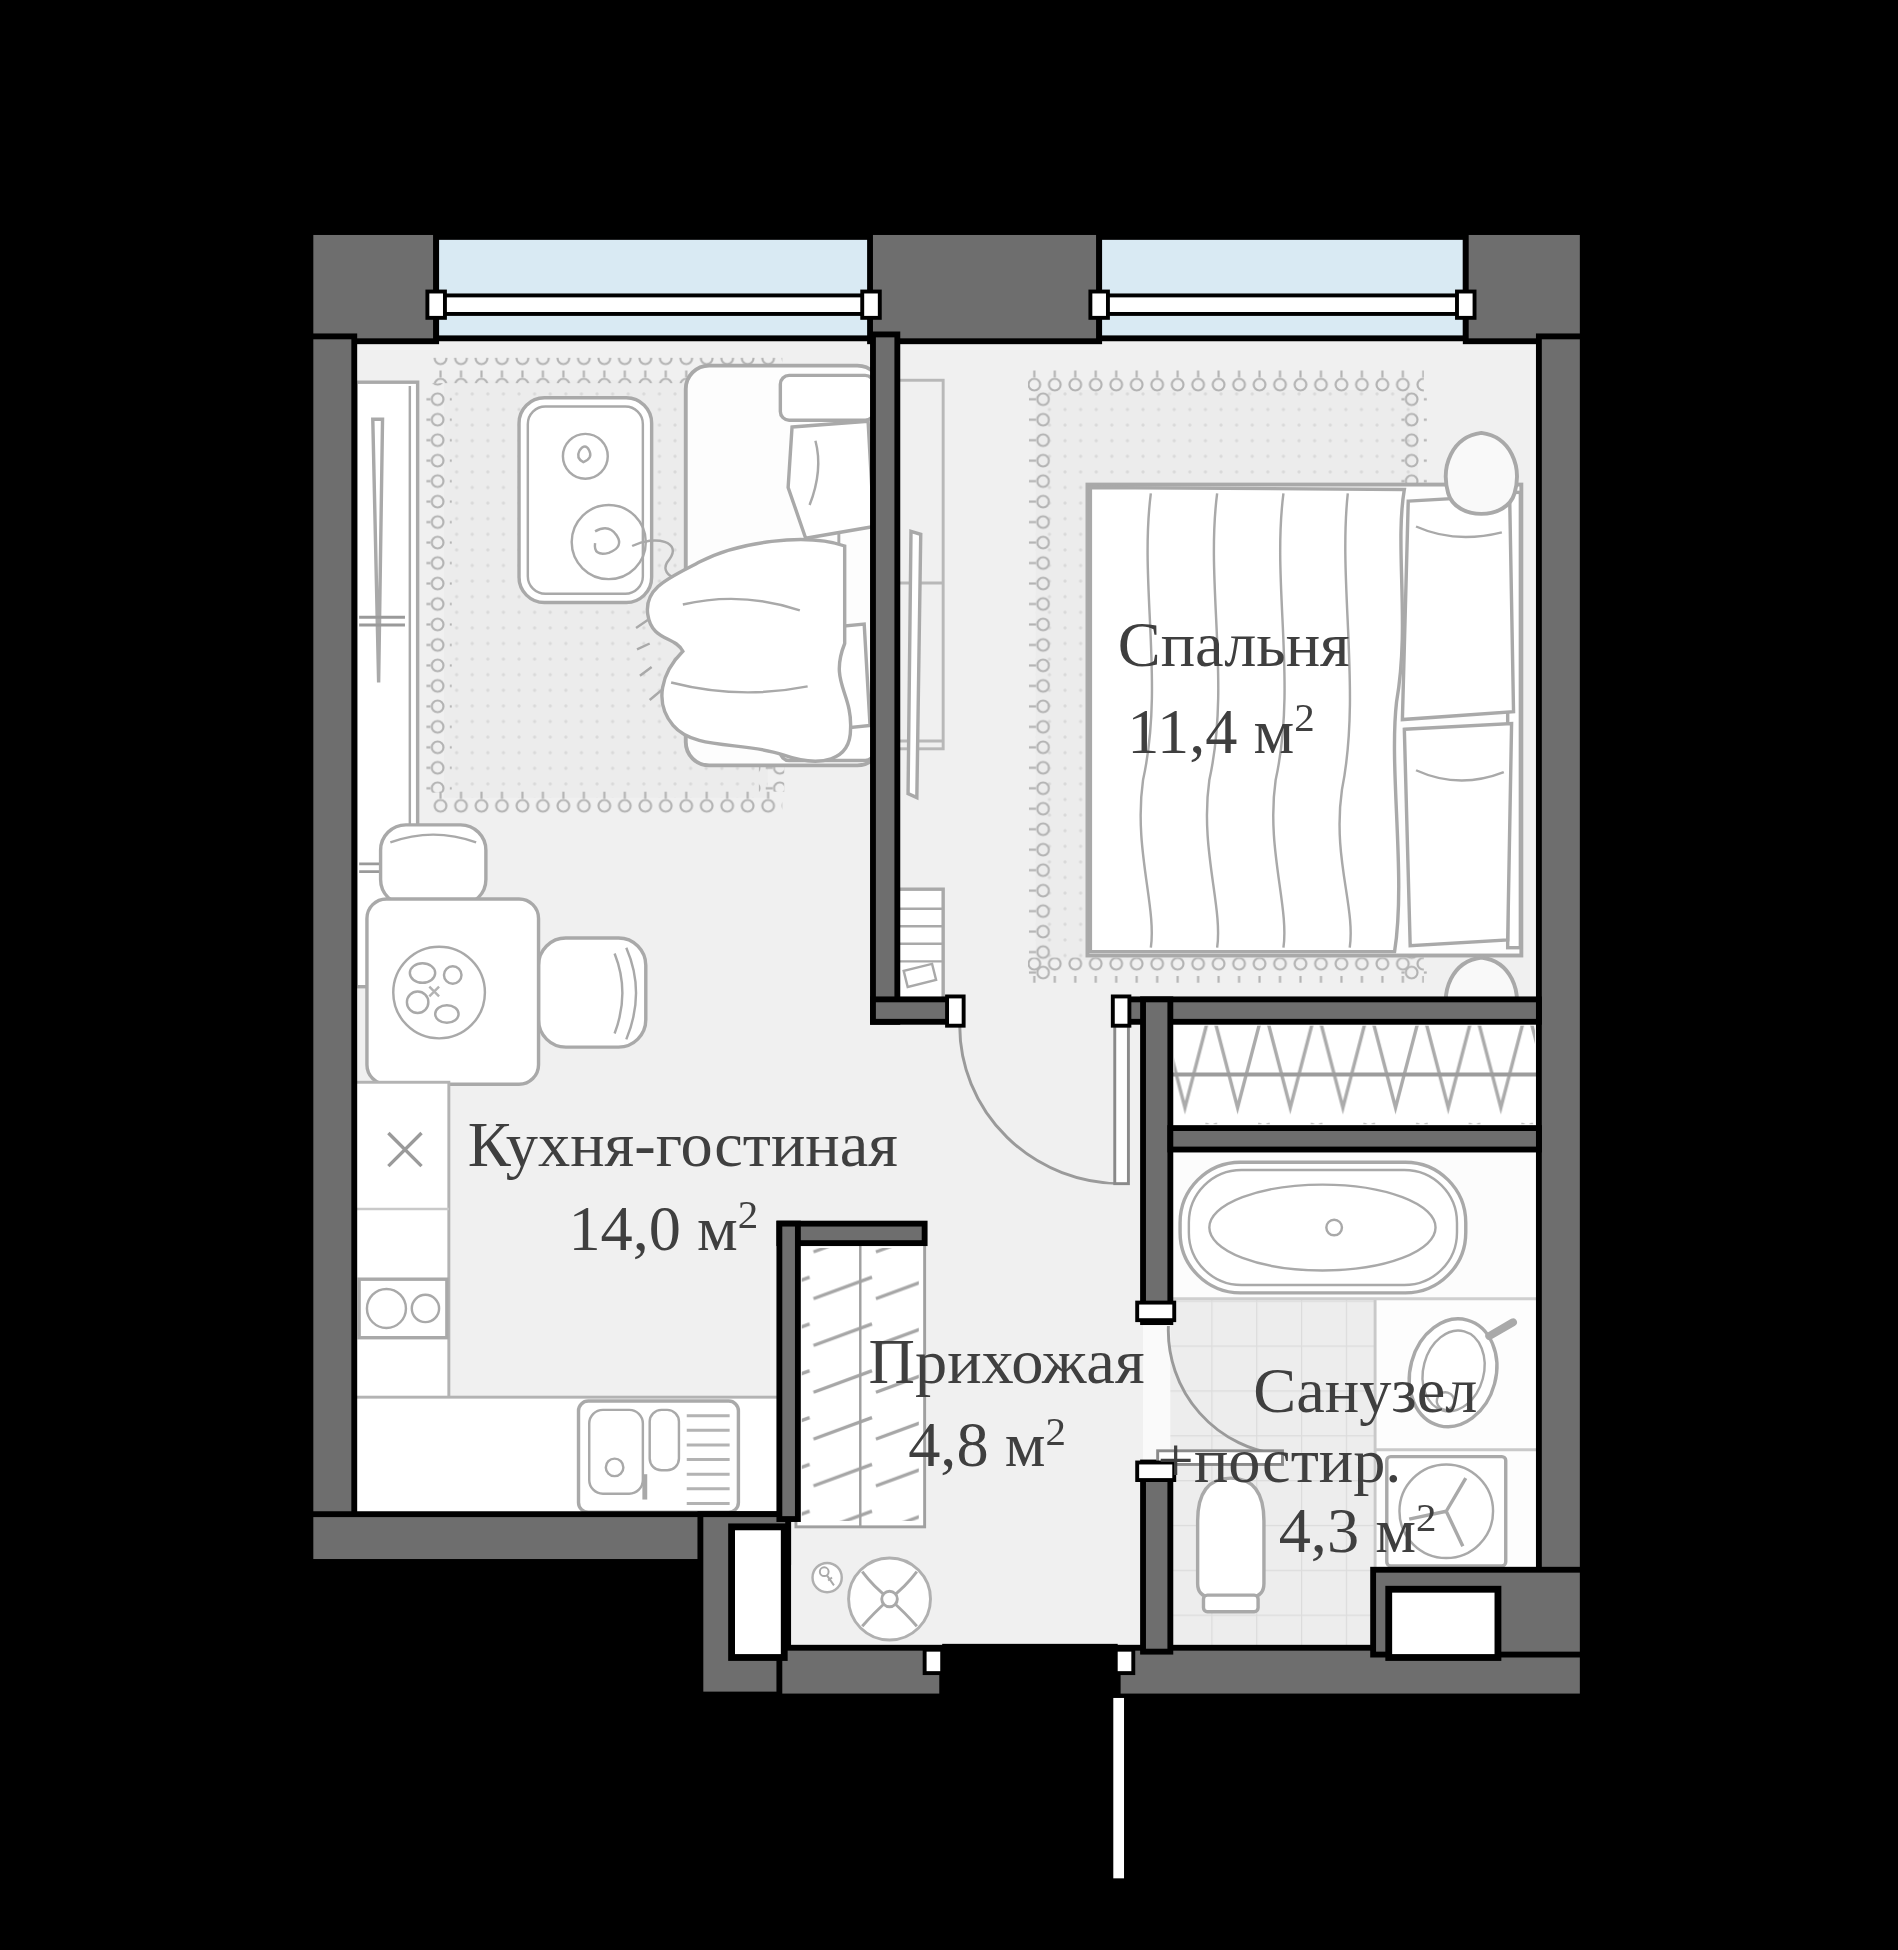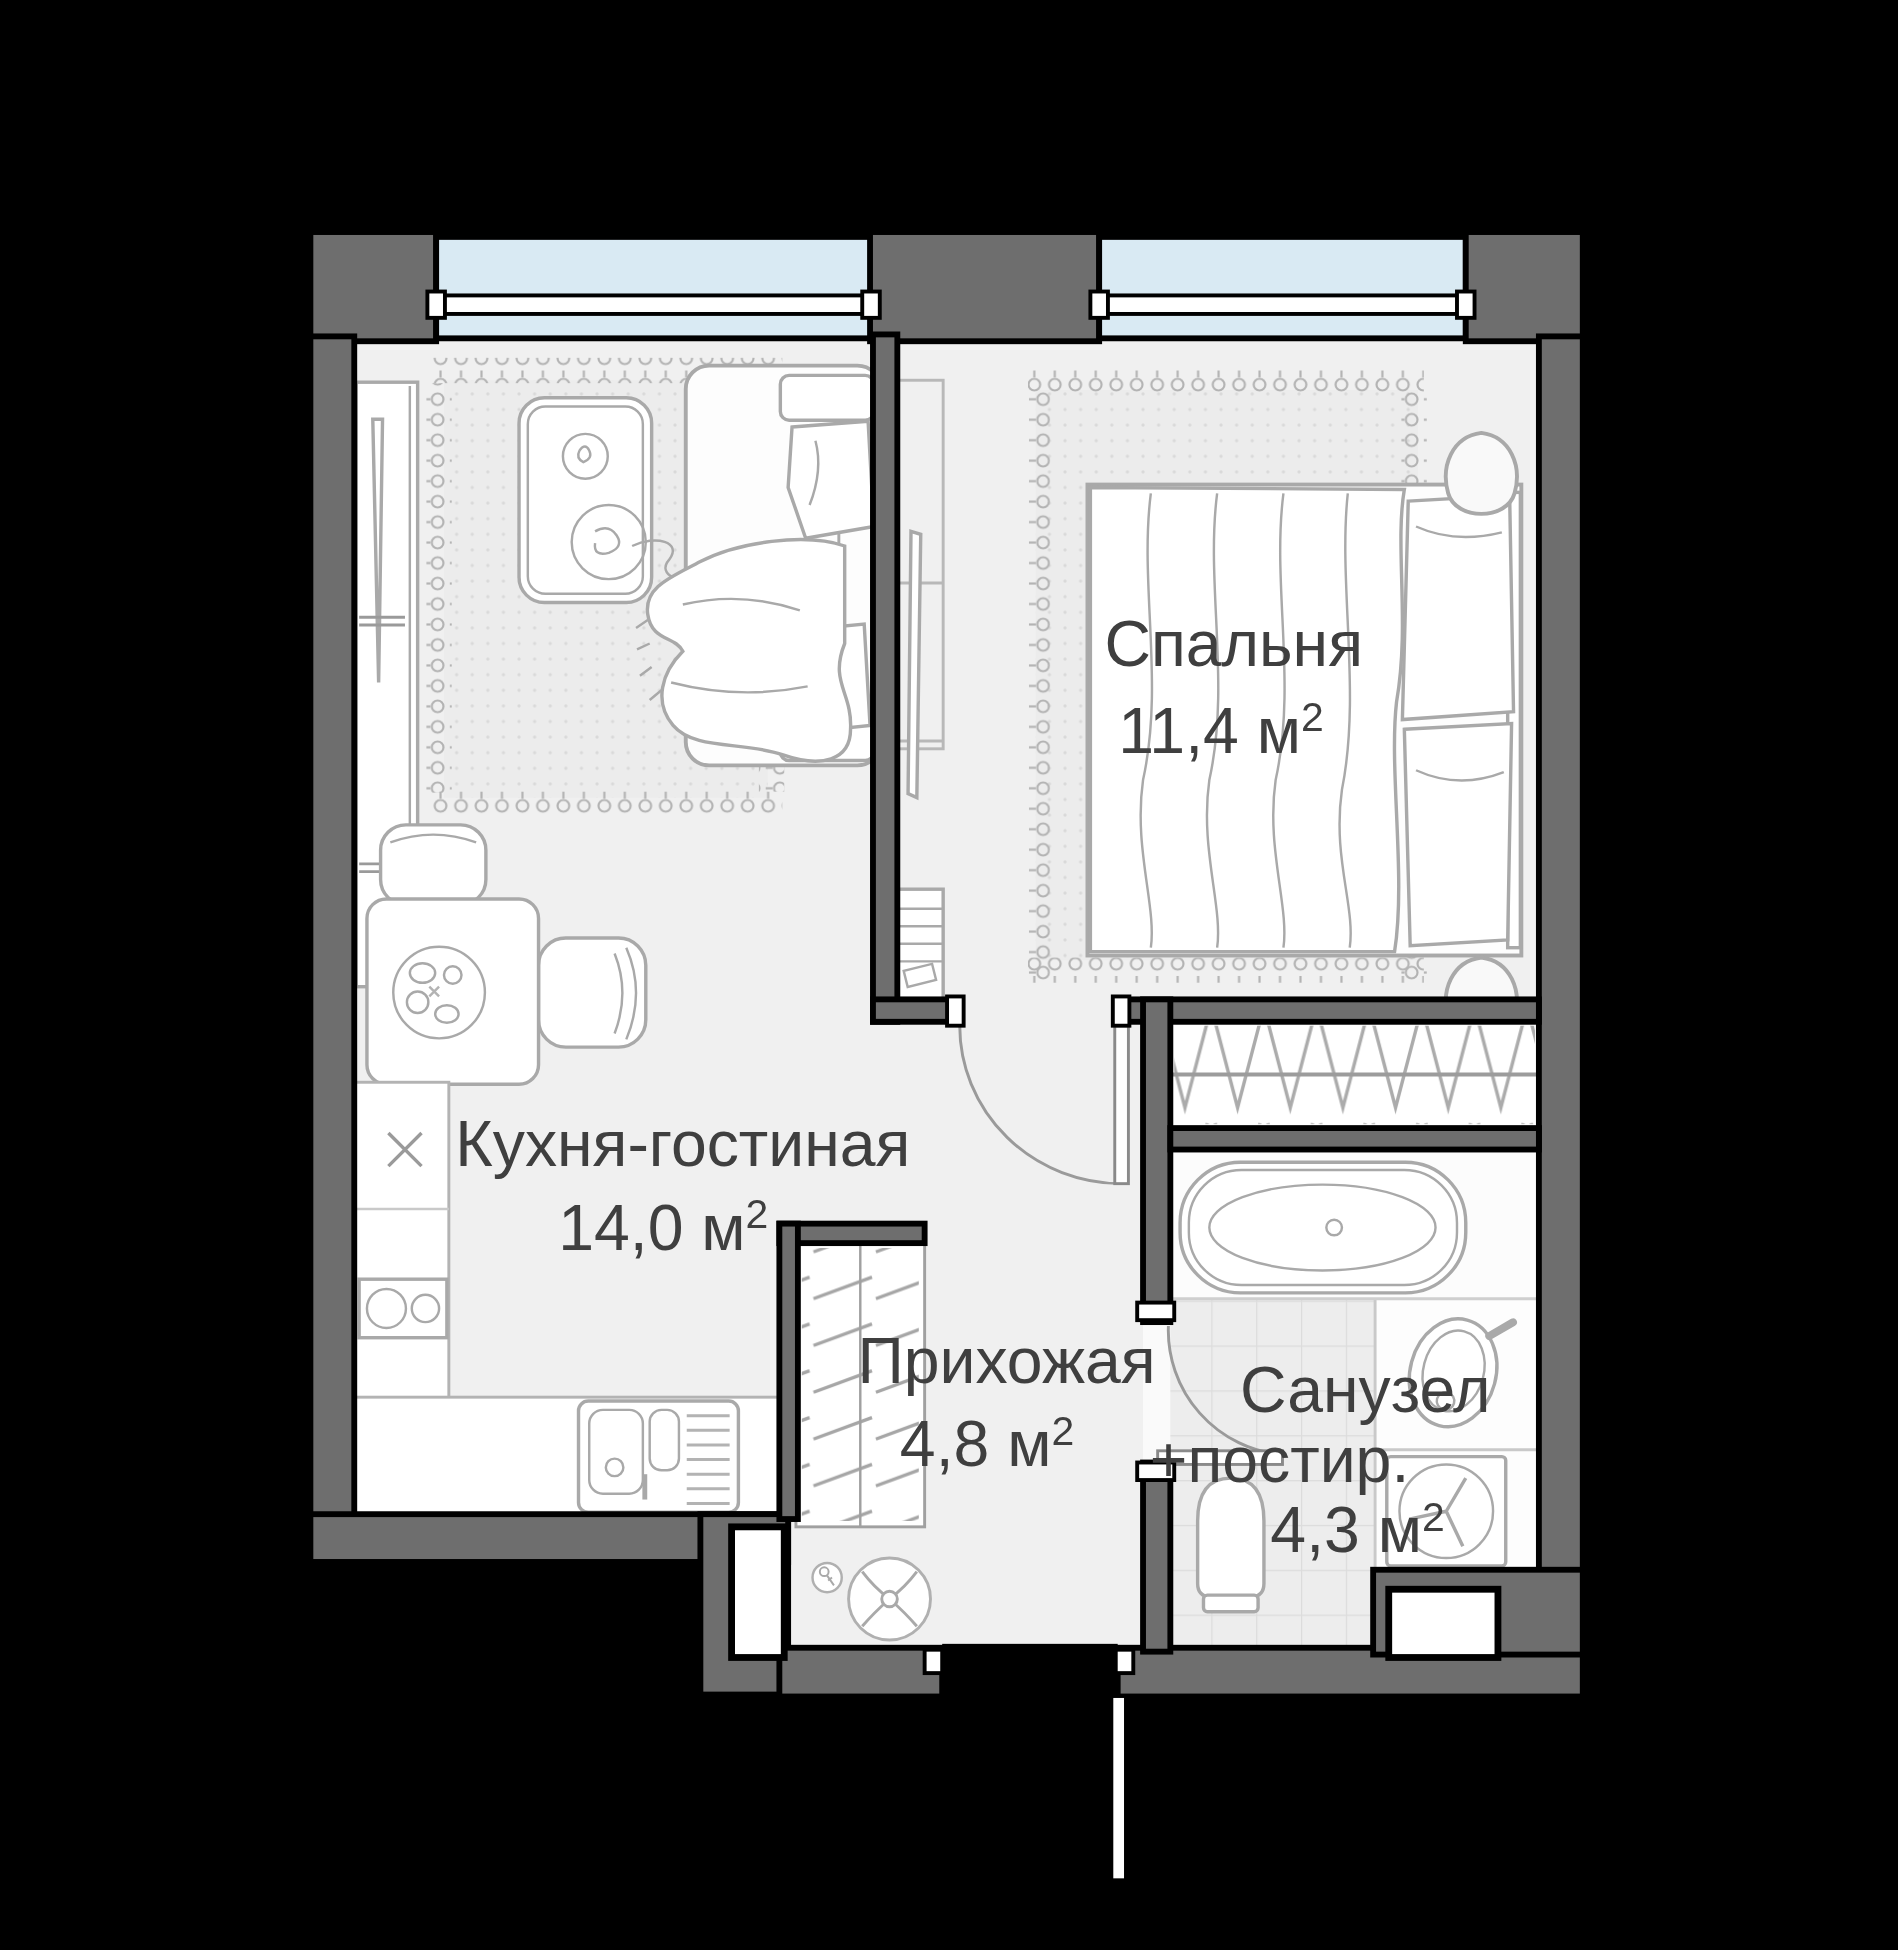--- a/index.html
+++ b/index.html
@@ -1,17 +1,17 @@
 <!DOCTYPE html>
 <html style="--wall: #6e6e6e; --glass: #d9eaf3; --floor: #f0f0f0; --floorLight: #fafafa; --text: #3f3f3f; --rug: #ececec;"><head>
 <meta charset="utf-8">
 <style>
   html,body{margin:0;padding:0;background:#000;}
   .stage{position:relative;width:1892px;height:1950px;background:#000;overflow:hidden;
-         font-family:Liberation Sans, sans-serif;}
+         font-family:Liberation Serif, serif;}
   svg{position:absolute;left:0;top:0;}
   .wall{fill:var(--wall,#6e6e6e);stroke:#000;stroke-width:6;}
   .glass{fill:var(--glass,#d9eaf3);stroke:#000;stroke-width:6;}
   .frame{fill:#fff;stroke:#000;stroke-width:4;}
   .jamb{fill:#fff;stroke:#000;stroke-width:4;}
   .furn{fill:#ffffff;stroke:#a9a9a9;stroke-width:3.5;}
   .furn-thin{fill:none;stroke:#a9a9a9;stroke-width:2.5;}
   .swing{fill:none;stroke:#9a9a9a;stroke-width:3;}
   .room-label{fill:var(--text,#3f3f3f);font-size:66px;}
   .room-label tspan.sup{font-size:42px;}

